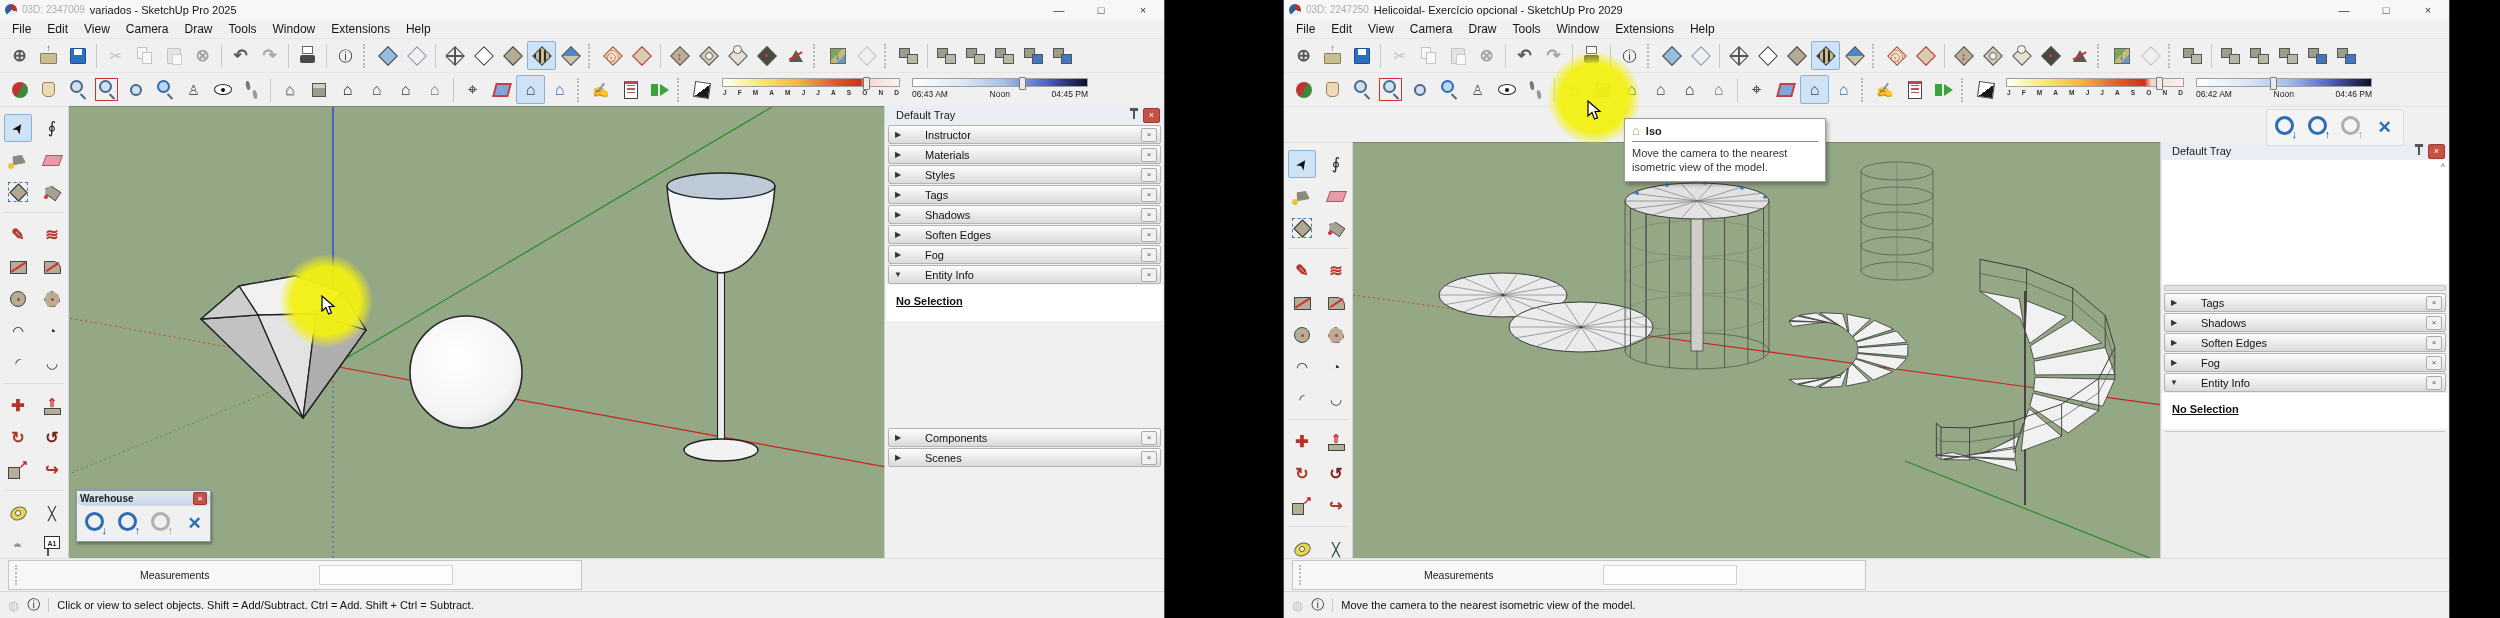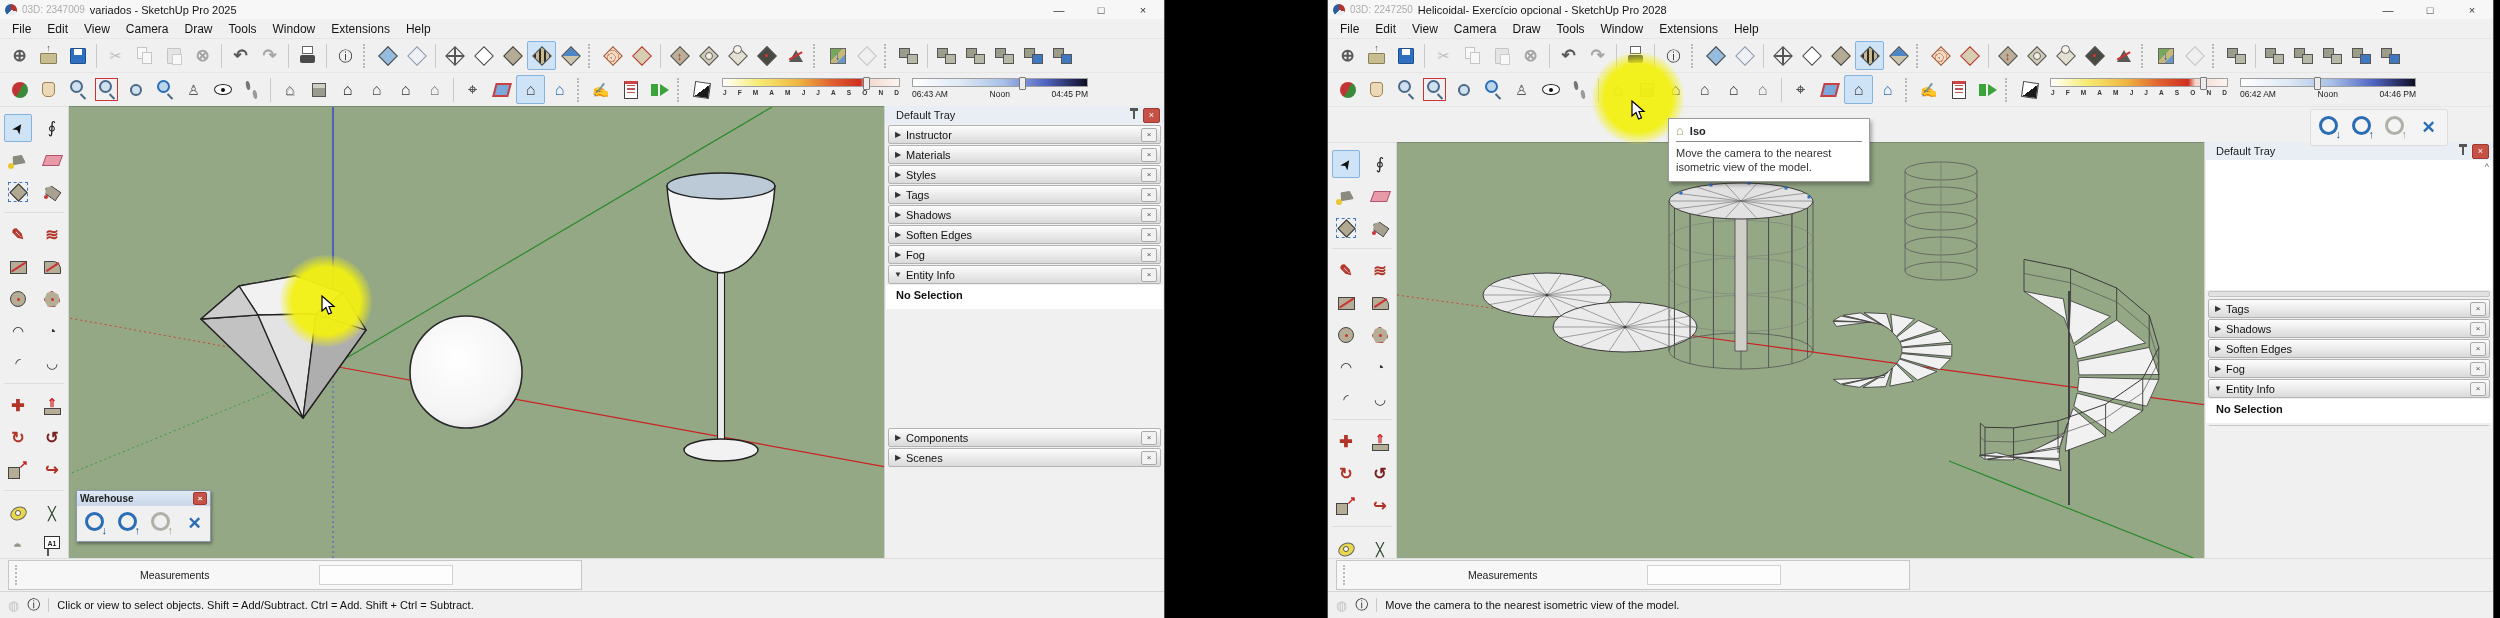--- a/index.html
+++ b/index.html
@@ -1,19 +1,19 @@
 <!DOCTYPE html>
 <html><head>
 <meta charset="utf-8">
 <style>
   html,body{margin:0;padding:0;}
   body{width:2500px;height:618px;position:relative;background:#000;font-family:"Liberation Sans",sans-serif;-webkit-font-smoothing:antialiased;}
   .win{position:absolute;top:0;height:618px;background:#7f1d1d;display:flex;flex-direction:column;overflow:hidden;outline:1px solid #4a4a4a;}
   #win-left{left:0;width:1164px;}
-  #win-right{left:1328px;width:1165px;}
+  #win-right{left:1284px;width:1165px;}
 
   
   .titlebar{height:19px;flex:0 0 19px;display:flex;align-items:center;background:#f7f7f7;padding-left:5px;gap:5px;font-size:11px;white-space:nowrap;}
   .appicon{width:12px;height:12px;border-radius:50%;background:conic-gradient(#b5332a 0 30%,#e8eef5 30% 62%,#2c5f9e 62%);flex:0 0 12px;}
   .wm{color:#9a9a9a;opacity:.8;font-size:10px;}
   .wtitle{color:#141414;}
   .wbtns{margin-left:auto;display:flex;height:100%;}
   .wbtn{width:42px;height:100%;display:flex;align-items:center;justify-content:center;font-size:11px;color:#333;}
 
   
@@ -162,33 +162,33 @@
   .tray{flex:0 0 auto;background:#f0f0f0;border-left:1px solid #cfcfcf;display:flex;flex-direction:column;min-height:0;}
   #win-left .tray{width:279px;}
   #win-right .tray{width:288px;}
   .trayhdr{height:18px;flex:0 0 18px;background:#e9eef5;display:flex;align-items:center;padding:0 4px;font-size:11px;color:#1a1a1a;gap:4px;}
   .trayhdr .tname{flex:1;padding-left:7px;}
   .pin{width:2px;height:8px;background:#555;position:relative;margin-right:4px;}
   .pin::before{content:"";position:absolute;width:8px;height:3px;background:#555;top:-3px;left:-3px;}
   .xbox{width:15px;height:13px;background:#c65146;color:#fff;font-size:9px;display:flex;align-items:center;justify-content:center;border-radius:2px;border:1px solid #a03a30;}
   .panel{height:17px;flex:0 0 17px;margin:1px 3px;background:linear-gradient(#fdfdfd,#dadada);border:1px solid #b3b3b3;border-radius:2px;display:flex;align-items:center;font-size:11px;color:#111;padding:0 3px;gap:2px;}
   .parrow{width:12px;font-size:8px;color:#333;text-align:center;}
-  .plabel{flex:1;}
+  .plabel{flex:1;margin-left:19px;}
   .pclose{width:14px;height:12px;border:1px solid #aaa;background:#f2f2f2;font-size:8px;display:flex;align-items:center;justify-content:center;color:#555;border-radius:2px;}
-  .noselect{background:#fff;font-weight:bold;font-size:11px;padding:4px 10px;color:#111;flex:0 0 16px;margin:0 1px;}
+  .noselect{background:#fff;font-weight:bold;font-size:11px;padding:10px 10px;color:#111;flex:0 0 16px;margin:0 1px;text-decoration:underline;}
   .trayfill{flex:1 1 auto;}
   .trayfill2{flex:0 0 90px;}
   .traywhite{flex:1 1 auto;background:#fff;margin:0 1px;position:relative;}
   .scrollup{position:absolute;right:3px;top:2px;font-size:9px;color:#666;}
   .traybar{flex:0 0 4px;margin:1px 3px;background:#e2e2e2;border:1px solid #c5c5c5;border-radius:2px;}
   .divline{flex:0 0 1px;background:#c9c9c9;margin:2px 4px;}
 
   
   .whbox{position:absolute;left:7px;top:383px;width:133px;background:#f0f0f0;border:1px solid #8a9ab0;box-shadow:1px 2px 3px rgba(0,0,0,.35);z-index:20;}
-  .whtitle{height:15px;background:linear-gradient(#dfe9f4,#c8d7ea);display:flex;align-items:center;font-size:10px;font-weight:bold;color:#222;padding:0 3px;}
+  .whtitle{height:15px;background:linear-gradient(#dfe9f4,#c8d7ea);display:flex;align-items:center;font-size:10px;font-weight:bold;color:#222;padding:0 3px;border-radius:7px;}
   .whtitle .tname{flex:1;}
   .whtitle .xbox{width:12px;height:11px;font-size:8px;}
   .whicons{display:flex;align-items:center;padding:3px 4px;gap:4px;}
   .wh{position:relative;}
   .wh::before{content:"";position:absolute;width:13px;height:13px;border:3px solid #2a6db5;border-radius:50%;top:2px;left:3px;}
   .wh .g{position:absolute;right:2px;bottom:1px;font-size:11px;font-weight:bold;color:#1d4f8b;}
   .wh-gray::before{border-color:#b0b0a8;}
   .wh-gray .g{color:#9a9a92;}
   .wh-x .g{position:static;color:#2a6db5;font-weight:bold;font-size:17px;}
 
@@ -581,21 +581,21 @@
     <span class="hico2">ⓘ</span>
     <span class="hsep"></span>
     <span>Click or view to select objects. Shift = Add/Subtract. Ctrl = Add. Shift + Ctrl = Subtract.</span>
   </div>
 </div>
 
 <div class="win" id="win-right">
   <div class="titlebar">
     <span class="appicon"></span>
     <span class="wm">03D: 2247250</span>
-    <span class="wtitle">Helicoidal- Exercício opcional - SketchUp Pro 2028</span>
+    <span class="wtitle">Helicoidal- Exercício opcional - SketchUp Pro 2029</span>
     <span class="wbtns">
       <span class="wbtn">—</span>
       <span class="wbtn">□</span>
       <span class="wbtn">×</span>
     </span>
   </div>
   <div class="menubar">
       <span class="menu">File</span>
       <span class="menu">Edit</span>
       <span class="menu">View</span>

